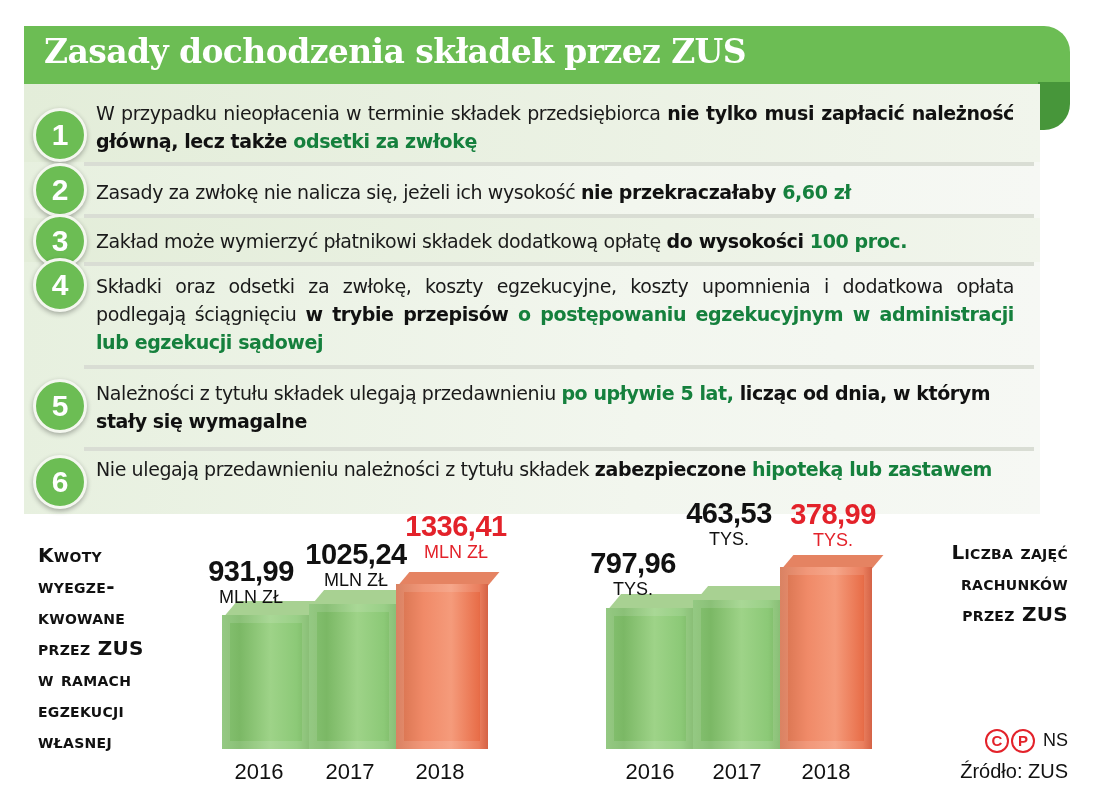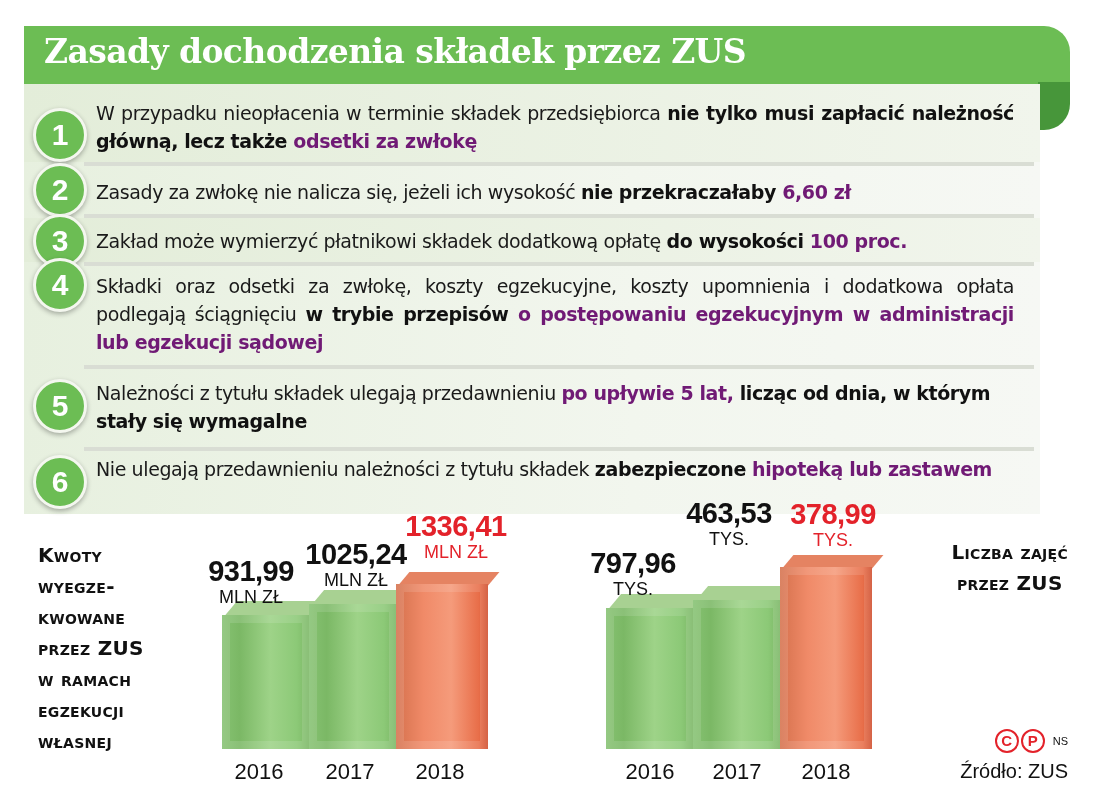--- a/index.html
+++ b/index.html
@@ -23,21 +23,21 @@
 
   .num { position:absolute; width:48px; height:48px; border-radius:50%; background:#6cbd54;
          border:3px solid #f4f7ef; box-shadow:0 2px 5px rgba(0,0,0,0.3);
          color:#ffffff; font-weight:bold; font-size:30px; line-height:48px; text-align:center;
          font-family:"Liberation Sans", sans-serif; }
 
   .txt { position:absolute; left:96px; width:918px; font-family:"DejaVu Sans", sans-serif;
          font-size:19px; line-height:28px; color:#1a1a1a; letter-spacing:-0.4px; }
   .txt.j { text-align:justify; }
   .b { font-weight:bold; color:#111; }
-  .r { font-weight:bold; color:#701a75; }
+  .r { font-weight:bold; color:#15803d; }
 
   
   .side-title { position:absolute; font-family:"DejaVu Sans", sans-serif; font-weight:bold;
                 font-size:20px; line-height:31px; color:#111; font-variant:small-caps; letter-spacing:0.3px; }
   .bar { position:absolute; }
   .bar .front { position:absolute; left:0; bottom:0; }
   .bar .top { position:absolute; }
   .green .front { background:linear-gradient(to right,#86c272 0%,#7bb865 20%,#9ed388 55%,#8cc977 85%,#79b563 100%);
                   box-shadow: inset 0 0 0 8px rgba(255,255,255,0.12); }
   .green .top { background:#9dca86; }
@@ -49,21 +49,21 @@
   .val .n { display:block; font-weight:bold; font-size:29px; line-height:30px; letter-spacing:-0.5px; }
   .val .u { display:block; font-size:18px; line-height:22px; }
   .val.red .n, .val.red .u { color:#e3222a; }
   .year { position:absolute; width:80px; text-align:center; font-size:22px; color:#111;
           font-family:"Liberation Sans", sans-serif; }
 
   .credit { position:absolute; right:32px; font-family:"Liberation Sans", sans-serif; font-size:20px; color:#111; }
   .cp { display:inline-block; width:20px; height:20px; border:2.5px solid #e3222a; border-radius:50%;
         color:#e3222a; font-weight:bold; font-size:15px; line-height:20px; text-align:center; margin-right:2px;
         vertical-align:middle; }
-  .ns { font-size:11px; vertical-align:middle; margin-left:6px; }
+  .ns { font-size:18px; vertical-align:middle; margin-left:6px; }
 </style>
 </head>
 <body>
 
 <div class="header">
   <h1>Zasady dochodzenia składek przez ZUS</h1>
 </div>
 <div class="curl"></div>
 
 <div class="panel">
@@ -165,21 +165,22 @@
 </div>
 <div class="val red" style="left:778px;top:499px;width:110px">
   <span class="n">378,99</span>
   <span class="u">TYS.</span>
 </div>
 
 <div class="year" style="left:610px;top:759px">2016</div>
 <div class="year" style="left:697px;top:759px">2017</div>
 <div class="year" style="left:786px;top:759px">2018</div>
 
-<div class="side-title" style="right:32px;top:537px;text-align:center">
+<div class="side-title" style="right:32px;top:537px;text-align:right">
   <div class="big">Liczba zajęć</div>
+  <div>rachunków</div>
   <div>przez ZUS</div>
 </div>
 
 <div class="credit" style="top:728px">
   <span class="cp">C</span><span class="cp">P</span><span class="ns">NS</span>
 </div>
 <div class="credit" style="top:760px">Źródło: ZUS</div>
 
 </body></html>

